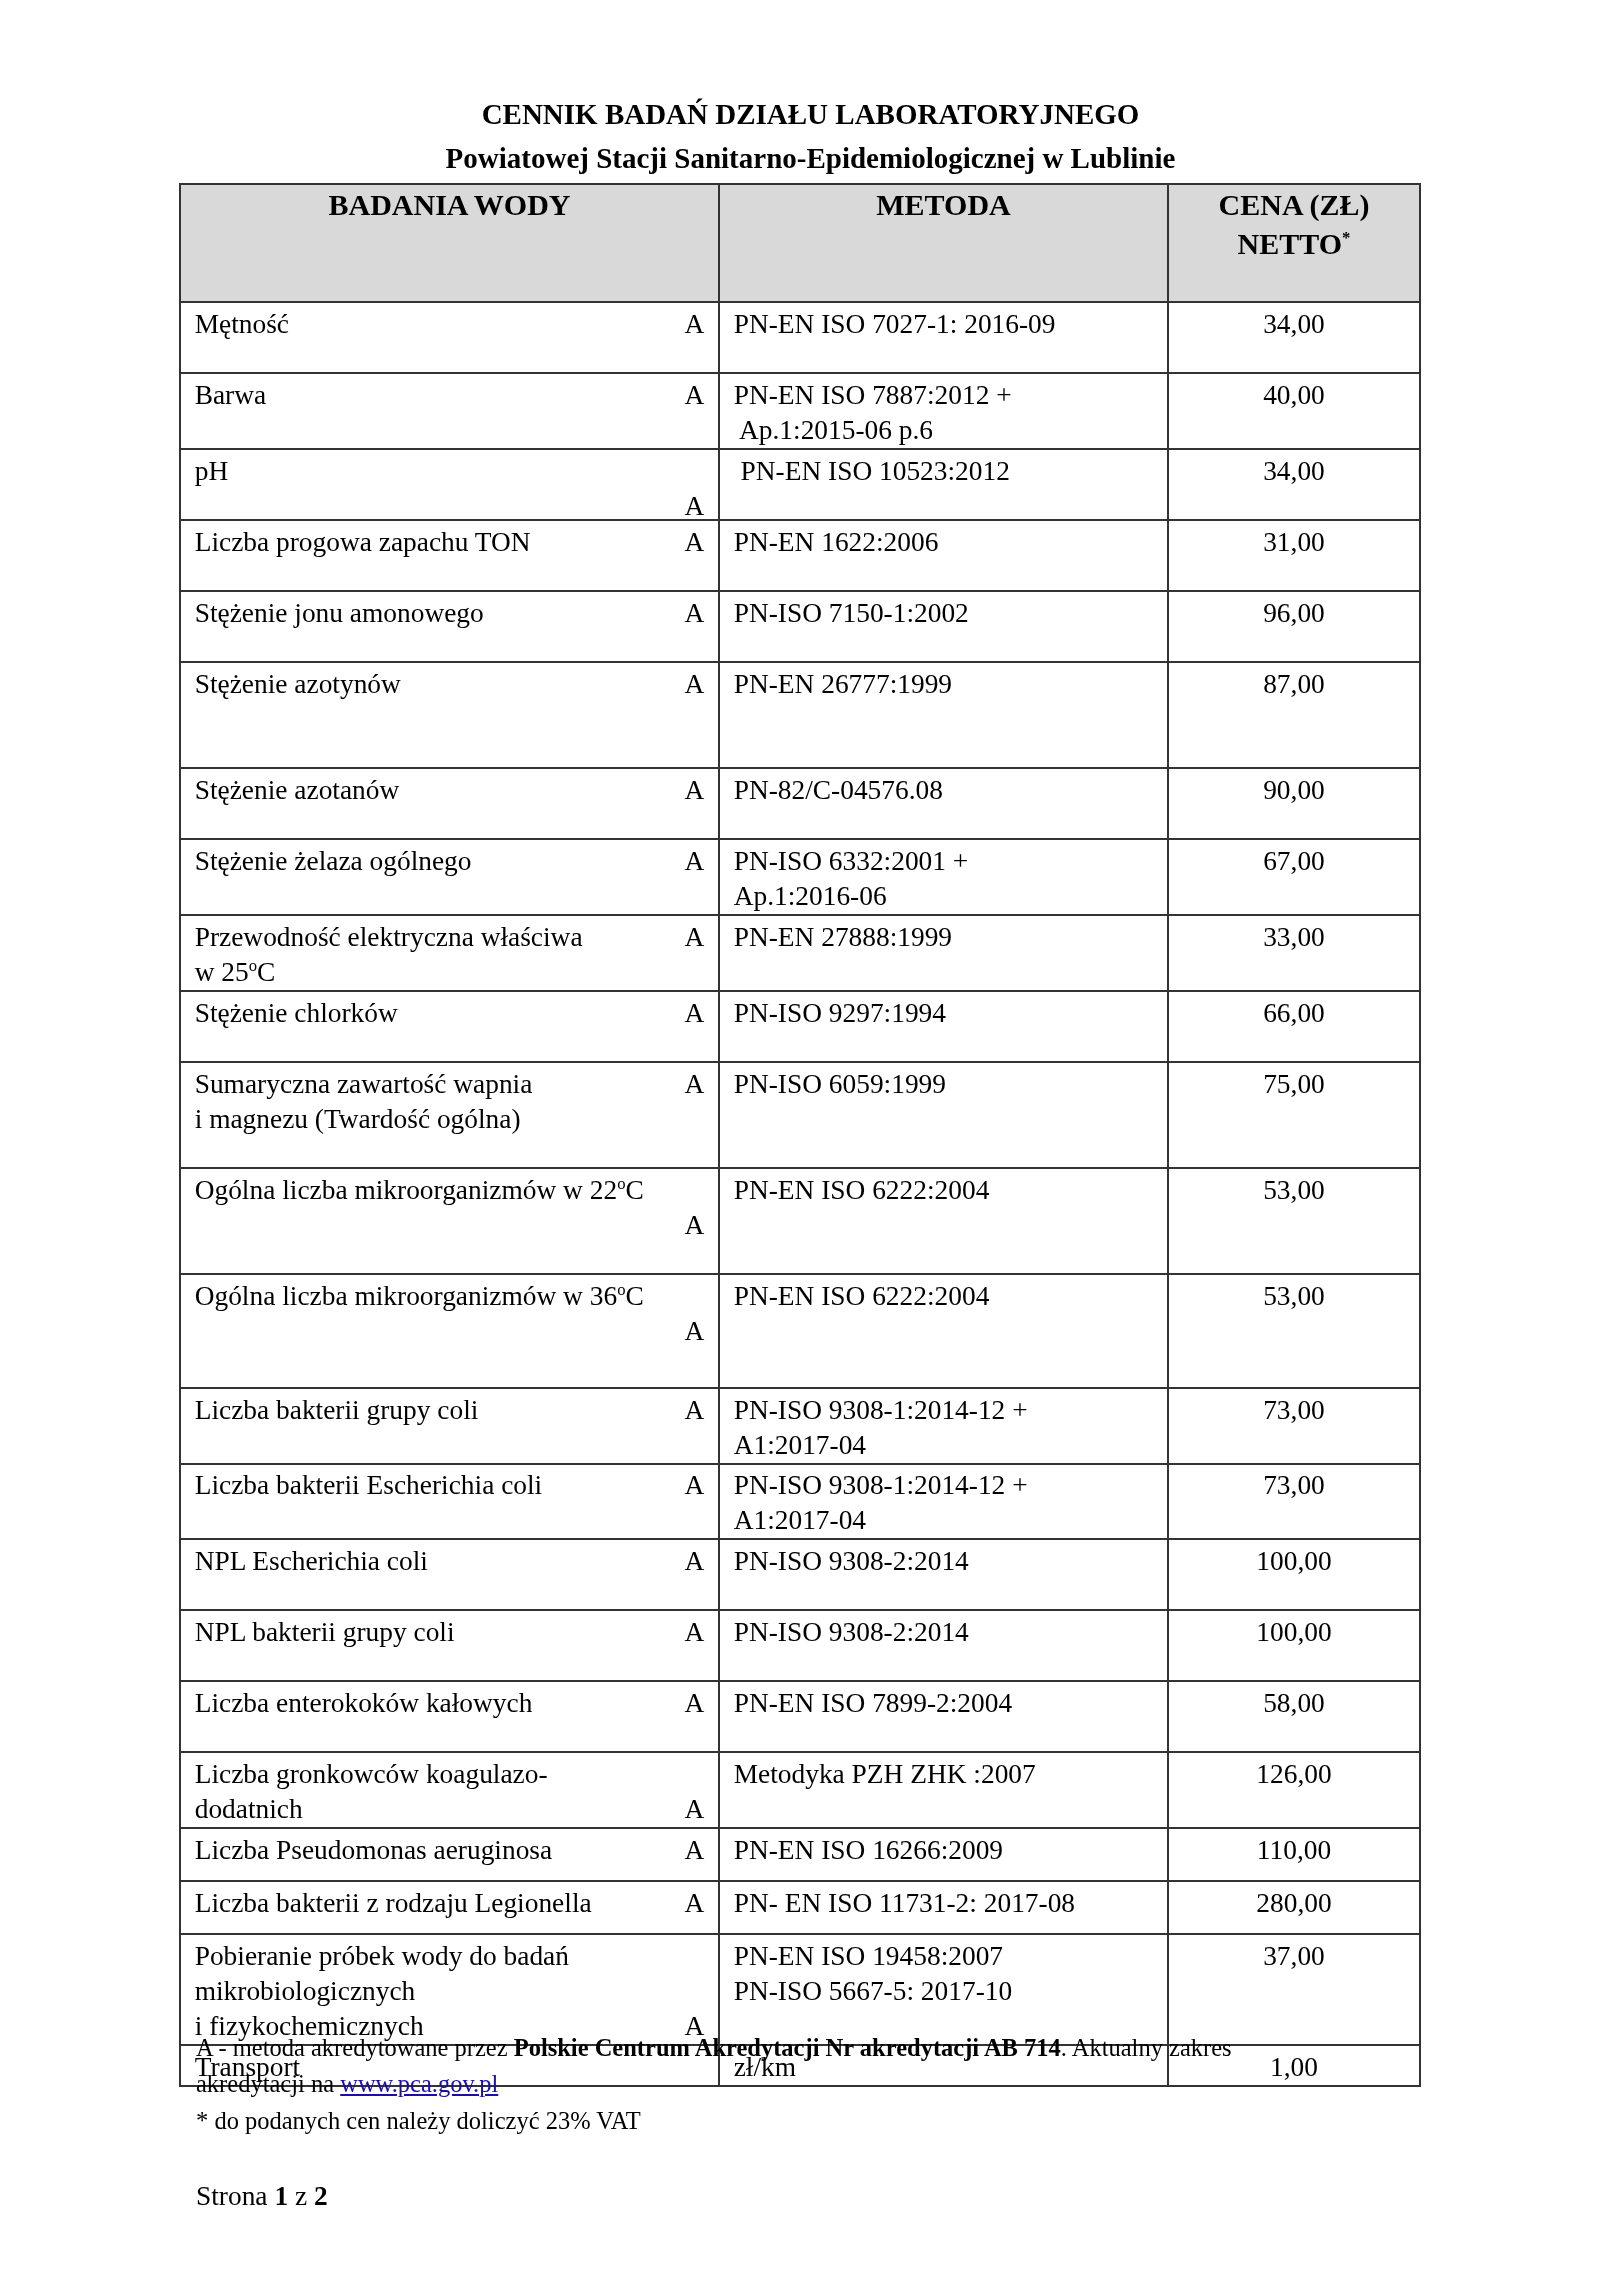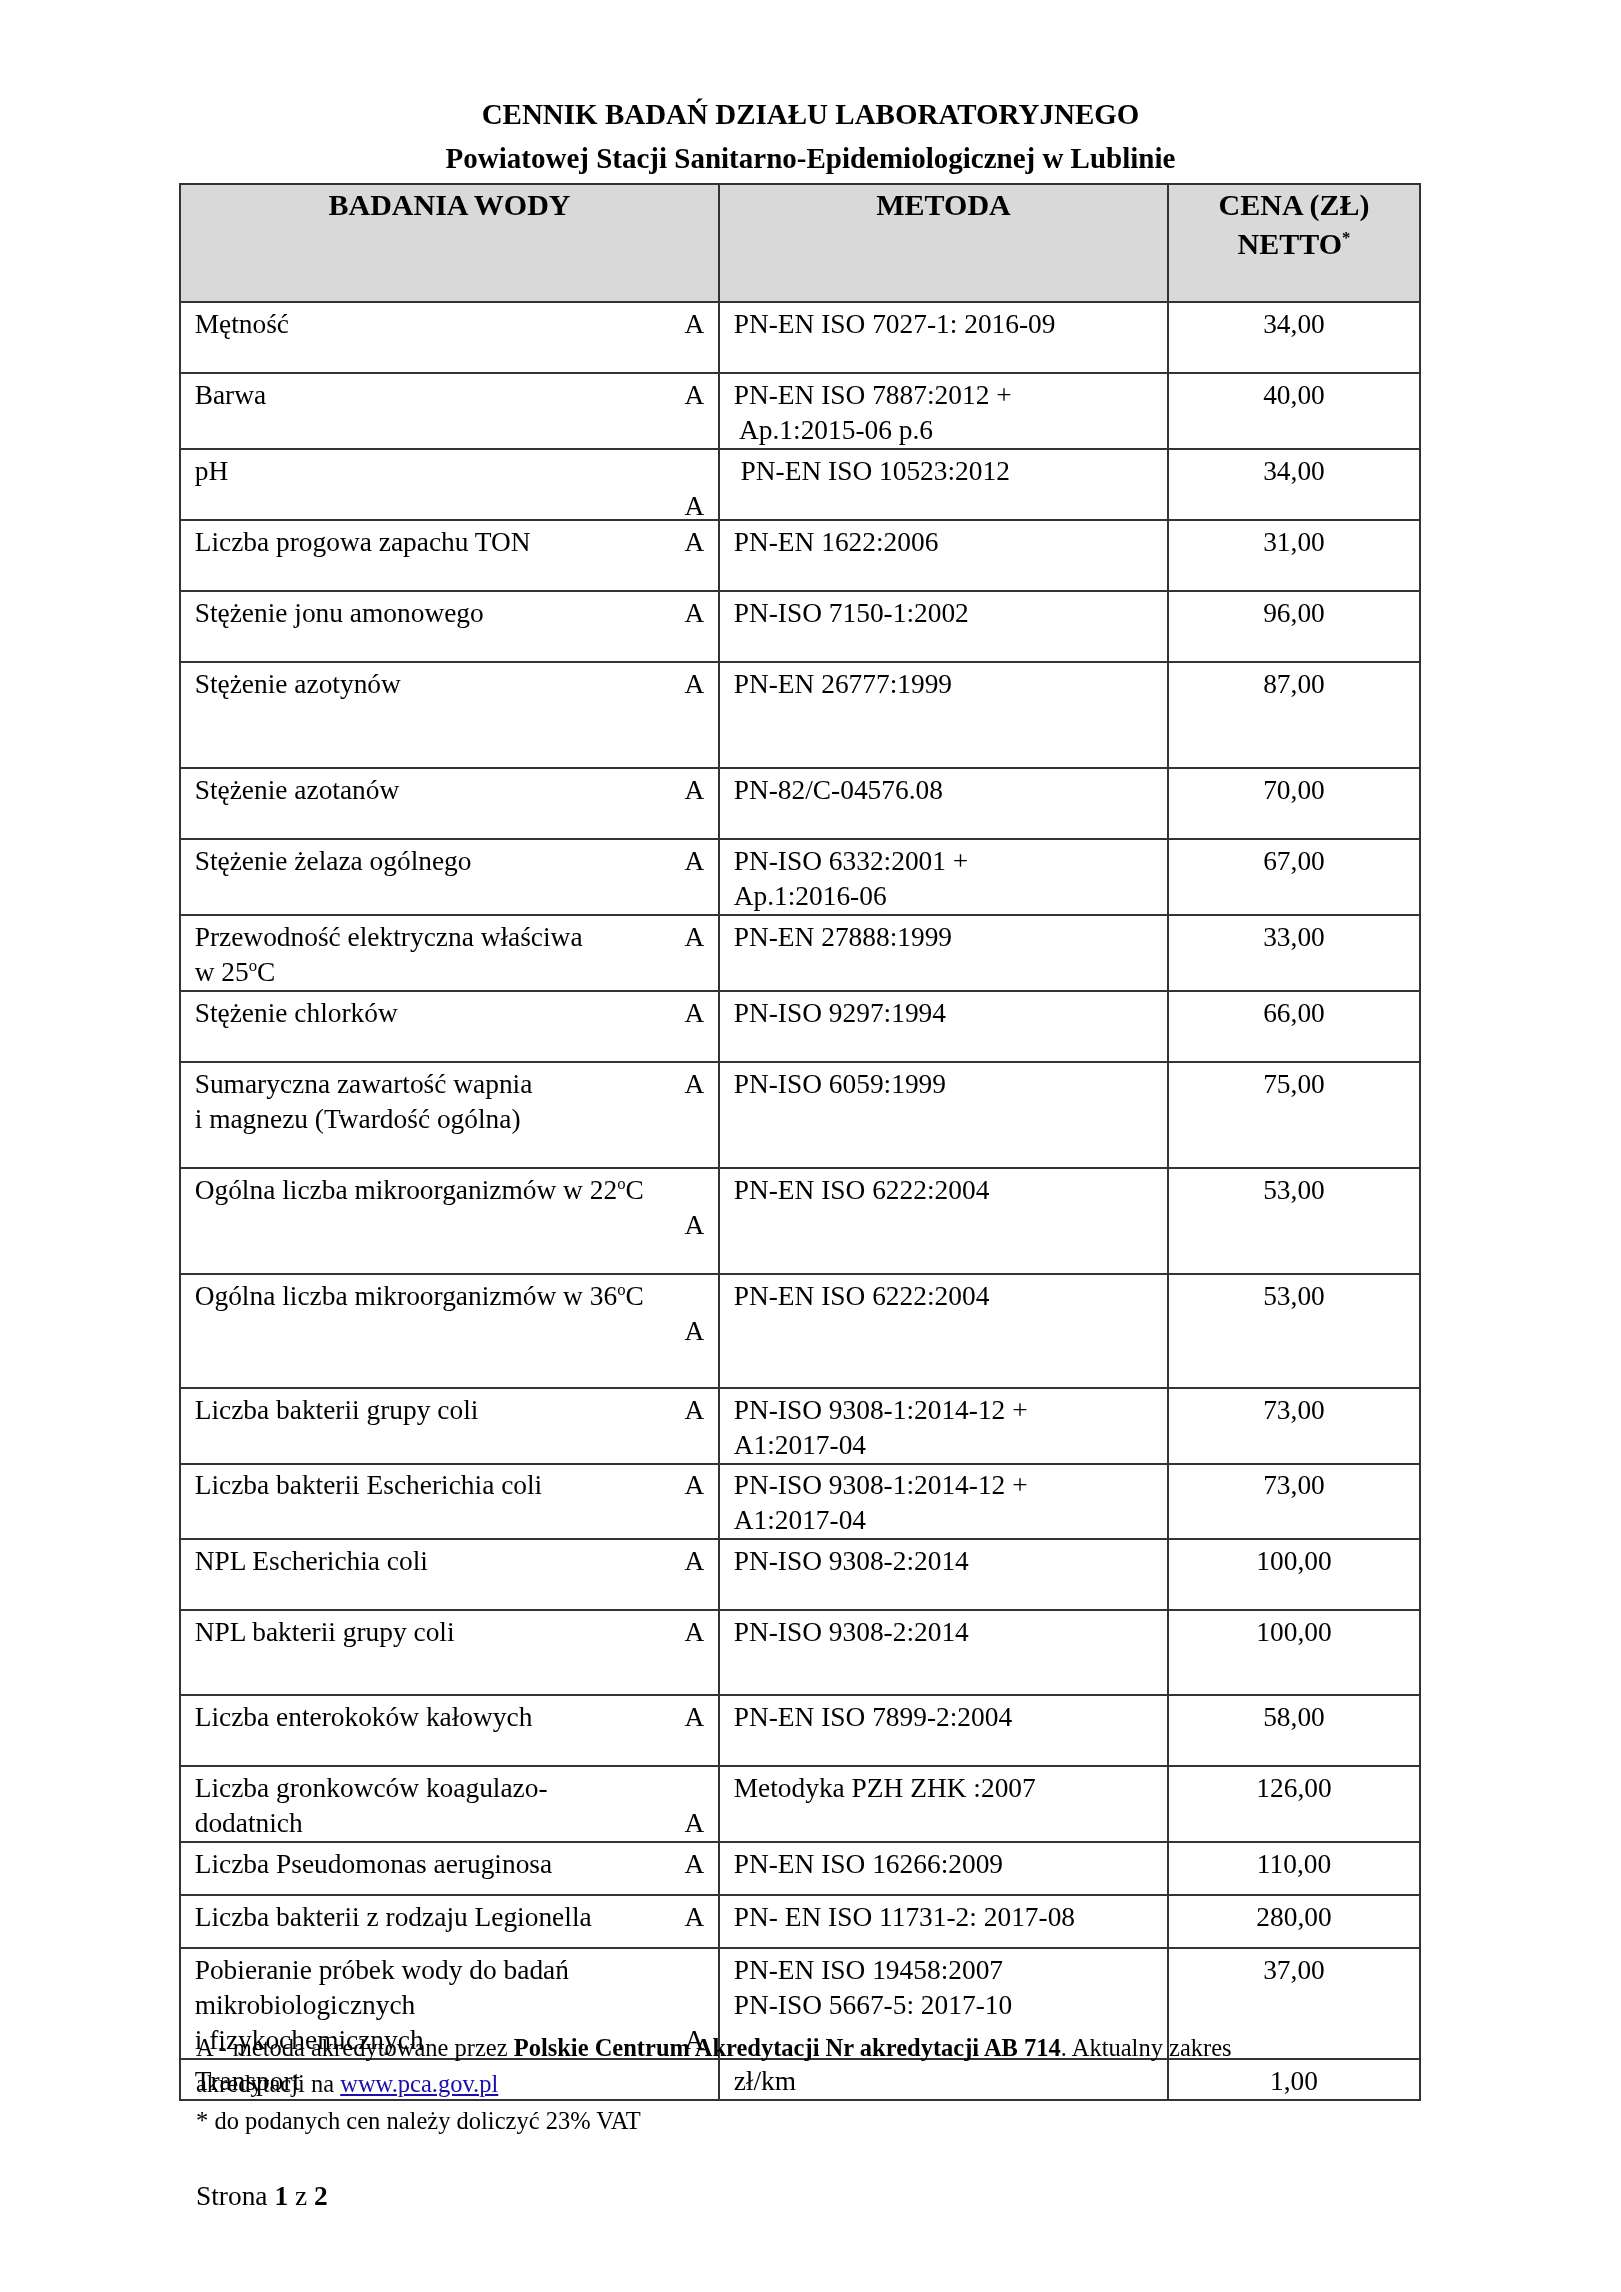--- a/index.html
+++ b/index.html
@@ -87,21 +87,21 @@
         </td>
         <td style="white-space: pre;"><div>PN-EN 26777:1999</div></td>
         <td class="price-cell">87,00</td>
       </tr>
       <tr style="height: 71px;">
         <td class="test">
           <div>Stężenie azotanów</div>
           <span class="acc" style="top: 3.9px;">A</span>
         </td>
         <td style="white-space: pre;"><div>PN-82/C-04576.08</div></td>
-        <td class="price-cell">70,00</td>
+        <td class="price-cell">90,00</td>
       </tr>
       <tr style="height: 71px;">
         <td class="test">
           <div>Stężenie żelaza ogólnego</div>
           <span class="acc" style="top: 3.9px;">A</span>
         </td>
         <td style="white-space: pre;"><div>PN-ISO 6332:2001 +</div><div>Ap.1:2016-06</div></td>
         <td class="price-cell">67,00</td>
       </tr>
       <tr style="height: 71px;">
@@ -163,21 +163,21 @@
         <td class="price-cell">73,00</td>
       </tr>
       <tr style="height: 71px;">
         <td class="test">
           <div>NPL  Escherichia coli</div>
           <span class="acc" style="top: 3.9px;">A</span>
         </td>
         <td style="white-space: pre;"><div>PN-ISO 9308-2:2014</div></td>
         <td class="price-cell">100,00</td>
       </tr>
-      <tr style="height: 85px;">
+      <tr style="height: 71px;">
         <td class="test">
           <div>NPL   bakterii grupy coli</div>
           <span class="acc" style="top: 3.9px;">A</span>
         </td>
         <td style="white-space: pre;"><div>PN-ISO 9308-2:2014</div></td>
         <td class="price-cell">100,00</td>
       </tr>
       <tr style="height: 71px;">
         <td class="test">
           <div>Liczba  enterokoków  kałowych</div>

